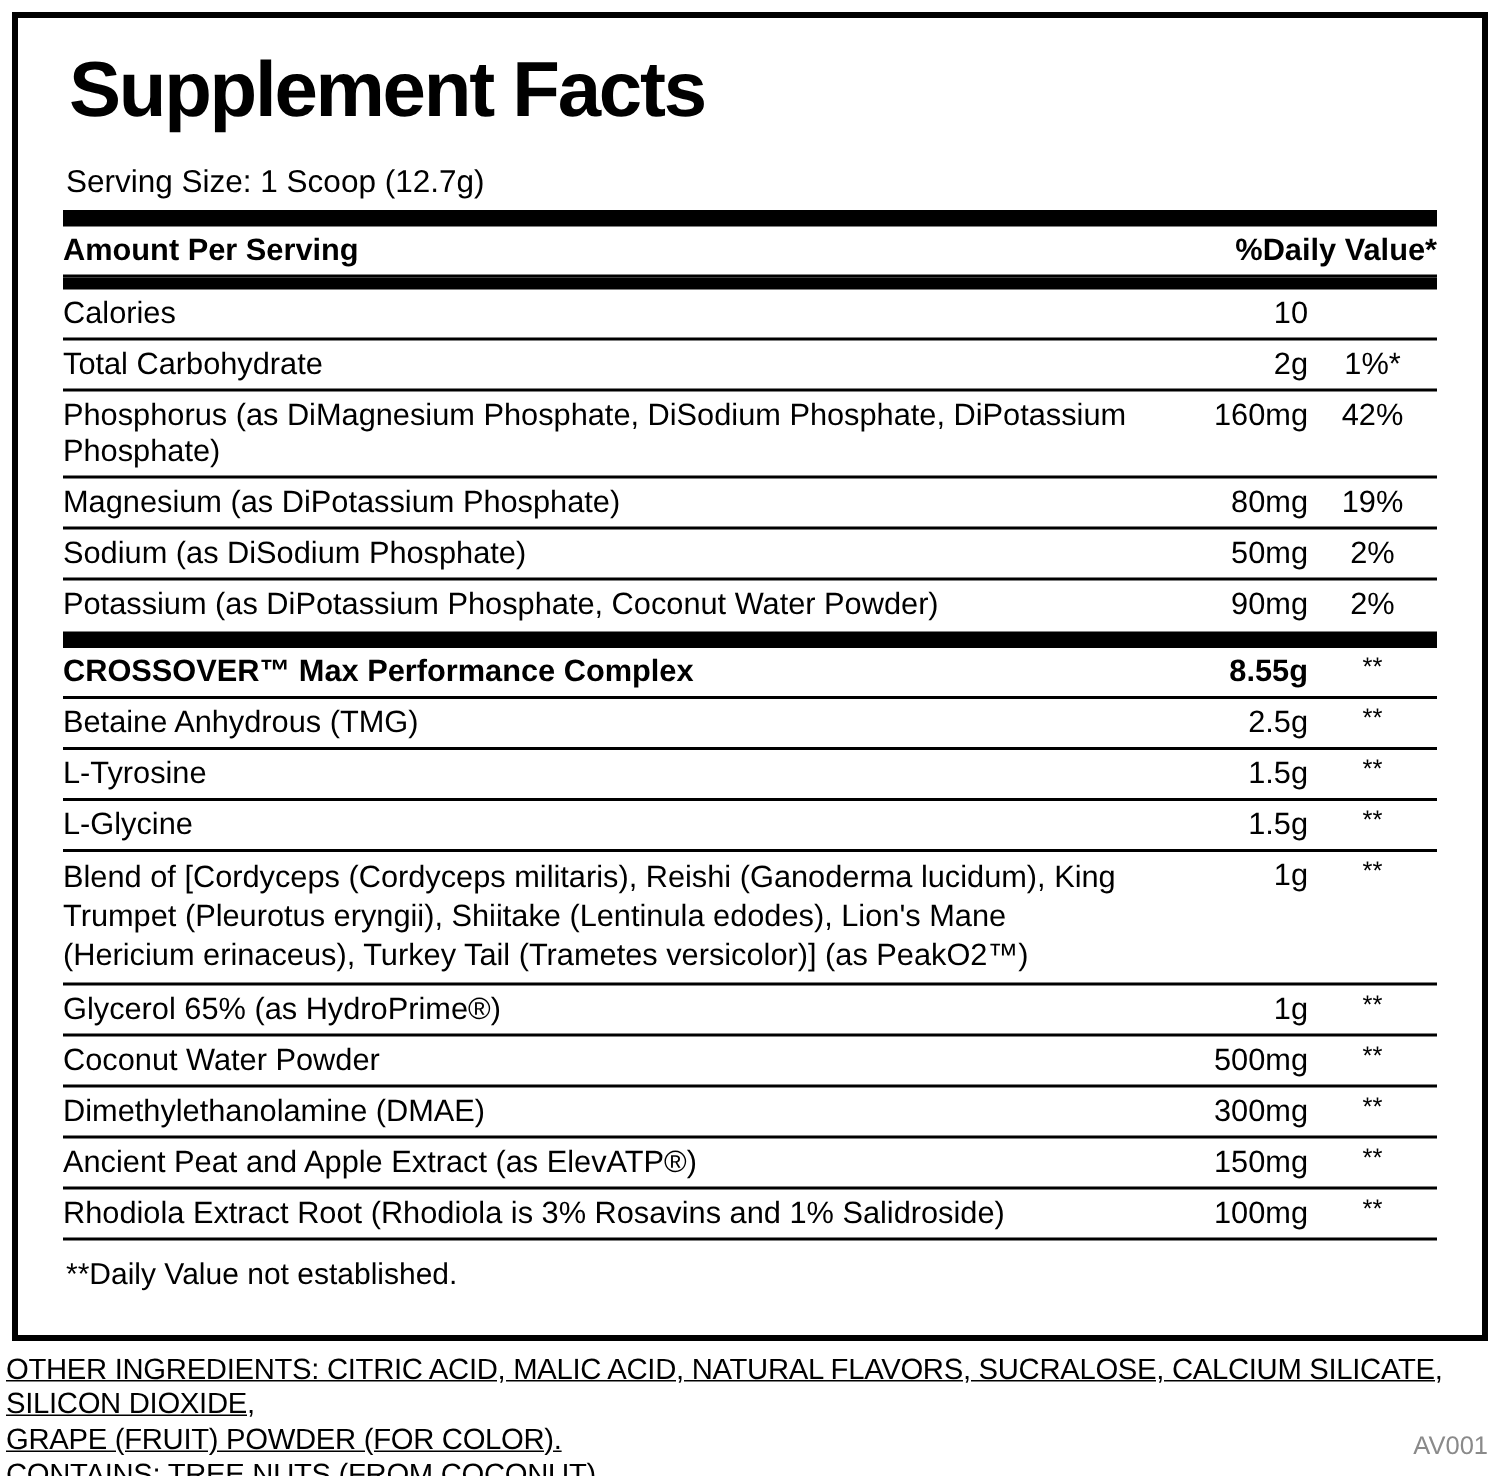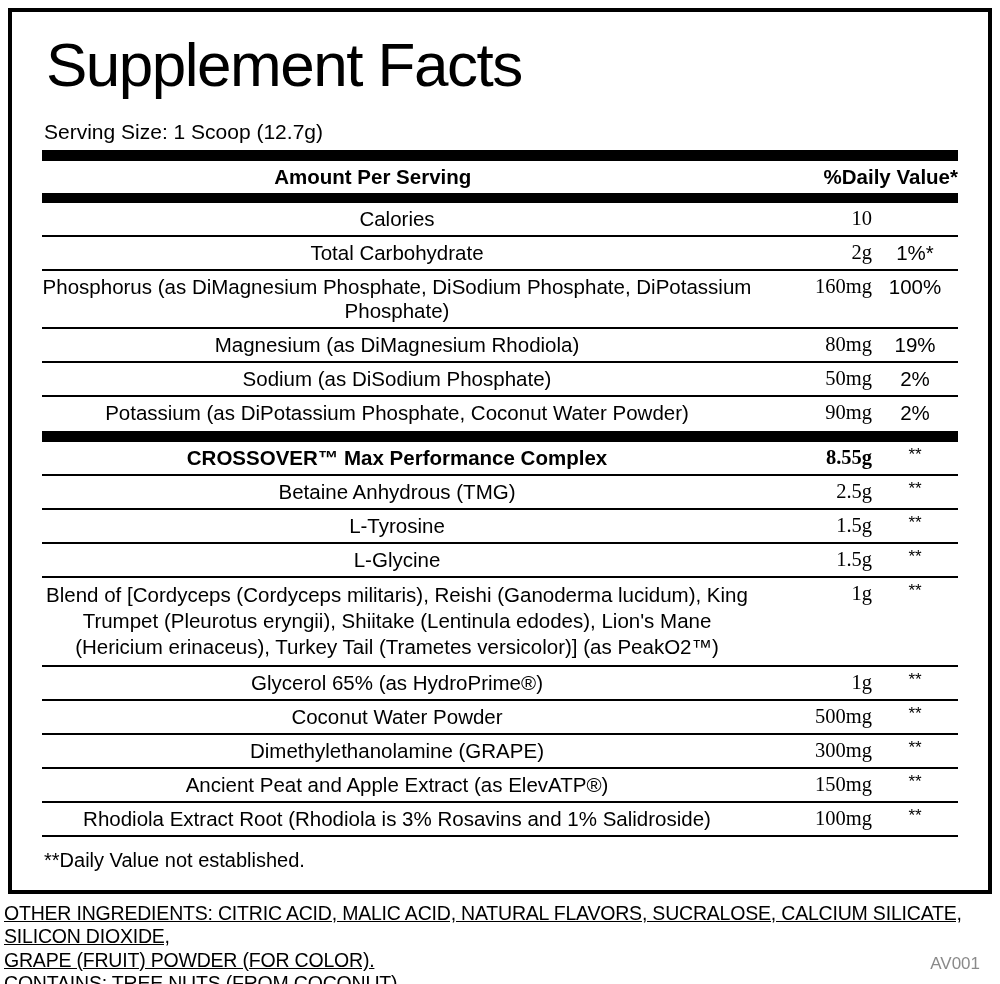--- a/index.html
+++ b/index.html
@@ -22,22 +22,22 @@
     width: 984px;
     height: 886px;
     border: 4px solid #000;
     box-sizing: border-box;
     background: #fff;
   }
   .panel-inner {
     padding: 6px 26px 0 26px;
   }
   .title {
-    font-size: 62px;
-    font-weight: normal;
+    font-size: 52px;
+    font-weight: bold;
     letter-spacing: -1.5px;
     line-height: 1.0;
     margin: 16px 0 6px 8px;
     font-family: "Liberation Sans", sans-serif;
   }
   .serving-row {
     display: flex;
     justify-content: space-between;
     font-size: 21px;
     margin: 24px 4px 6px 6px;
@@ -60,29 +60,28 @@
   }
   table.facts td {
     padding: 4px 0 4px 0;
     vertical-align: top;
     border-bottom: 2px solid #000;
   }
   table.facts tr.no-line td {
     border-bottom: none;
   }
   td.name {
-    text-align: center;
+    text-align: left;
     padding-left: 4px;
   }
   td.amt {
     text-align: right;
     width: 120px;
     padding-right: 26px;
     white-space: nowrap;
-    font-family: Liberation Serif, serif;
   }
   td.dv {
     text-align: center;
     width: 86px;
     padding-right: 6px;
     white-space: nowrap;
   }
   .bold {
     font-weight: bold;
   }
@@ -115,21 +114,21 @@
     letter-spacing: -0.2px;
     text-decoration: underline;
   }
   .other .line2 {
     display: flex;
     justify-content: space-between;
     flex-direction: column;
   }
   .code {
     position: absolute;
-    right: 20px;
+    right: 8px;
     top: 954px;
     font-size: 17px;
     color: #8a8a8a;
     padding-left: 32px;
   }
 </style>
 </head>
 <body>
 
 <div class="panel">
@@ -162,24 +161,24 @@
           <td class="dv"></td>
         </tr>
         <tr>
           <td class="name">Total Carbohydrate</td>
           <td class="amt">2g</td>
           <td class="dv">1%*</td>
         </tr>
         <tr>
           <td class="name">Phosphorus (as DiMagnesium Phosphate, DiSodium Phosphate, DiPotassium Phosphate)</td>
           <td class="amt">160mg</td>
-          <td class="dv">100%</td>
-        </tr>
-        <tr>
-          <td class="name">Magnesium (as DiMagnesium Rhodiola)</td>
+          <td class="dv">42%</td>
+        </tr>
+        <tr>
+          <td class="name">Magnesium (as DiPotassium Phosphate)</td>
           <td class="amt">80mg</td>
           <td class="dv">19%</td>
         </tr>
         <tr>
           <td class="name">Sodium (as DiSodium Phosphate)</td>
           <td class="amt">50mg</td>
           <td class="dv">2%</td>
         </tr>
         <tr class="no-line">
           <td class="name">Potassium (as DiPotassium Phosphate, Coconut Water Powder)</td>
@@ -222,21 +221,21 @@
           <td class="name">Glycerol 65% (as HydroPrime®)</td>
           <td class="amt">1g</td>
           <td class="dv"><span class="dv-star">**</span></td>
         </tr>
         <tr>
           <td class="name">Coconut Water Powder</td>
           <td class="amt">500mg</td>
           <td class="dv"><span class="dv-star">**</span></td>
         </tr>
         <tr>
-          <td class="name">Dimethylethanolamine (GRAPE)</td>
+          <td class="name">Dimethylethanolamine (DMAE)</td>
           <td class="amt">300mg</td>
           <td class="dv"><span class="dv-star">**</span></td>
         </tr>
         <tr>
           <td class="name">Ancient Peat and Apple Extract (as ElevATP®)</td>
           <td class="amt">150mg</td>
           <td class="dv"><span class="dv-star">**</span></td>
         </tr>
         <tr>
           <td class="name">Rhodiola Extract Root (Rhodiola is 3% Rosavins and 1% Salidroside)</td>

